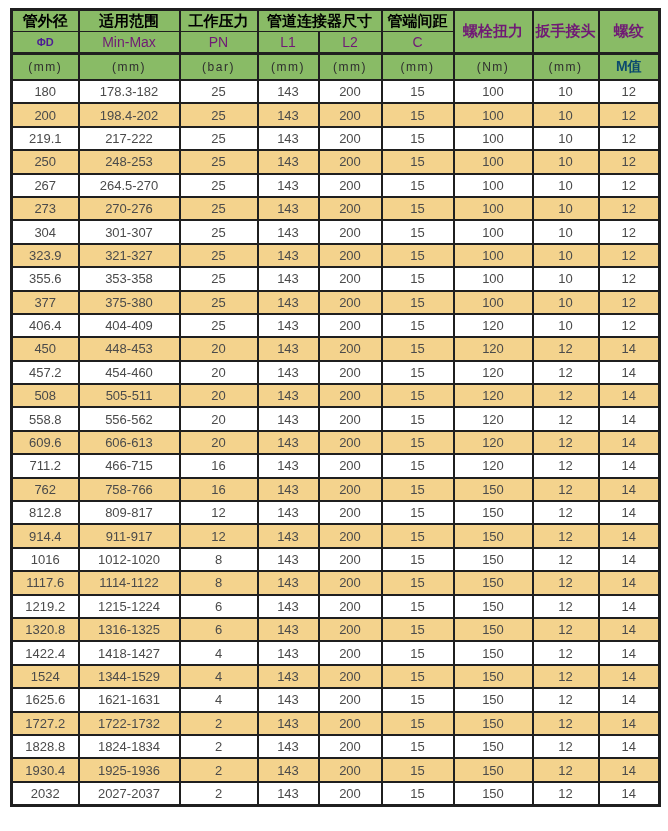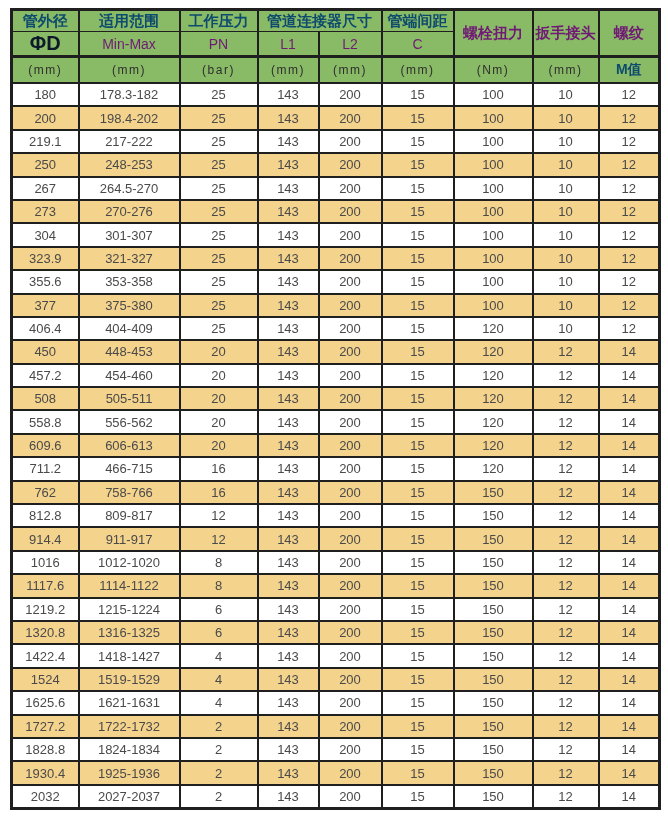--- a/index.html
+++ b/index.html
@@ -2,24 +2,24 @@
 <html style="--green: #89bb66; --yellow: #f4d38d;"><head>
 <meta charset="utf-8">
 <style>
   :root { --green:#89bb66; --yellow:#f4d38d; --border:#1f1f1f; }
   html,body { margin:0; padding:0; background:#ffffff; }
   body { width:668px; height:831px; font-family:"Liberation Sans", sans-serif; }
   .wrap { padding:8px 10px 0 10px; }
   table { border-collapse:collapse; table-layout:fixed; width:648px; border:3px solid var(--border); }
   th, td { border:2px solid var(--border); text-align:center; vertical-align:middle; padding:0; overflow:hidden; white-space:nowrap; }
   thead th { background:var(--green); }
-  .h-title { font-size:15px; font-weight:bold; color:#0c4a6e; height:20px; border-bottom-width:1px; }
+  .h-title { font-size:15px; font-weight:bold; color:#000000; height:20px; border-bottom-width:1px; }
   .h-span  { font-size:15px; font-weight:bold; color:#701a75; border-bottom-width:3px;text-align:center; }
   .h-sub   { font-size:14px; font-weight:normal; color:#701a75; height:20px; border-top-width:1px; border-bottom-width:3px; }
-  .h-sub-bold { font-weight:bold; color:#0f172a; font-size:20px; }
+  .h-sub-bold { font-weight:bold; color:#4c1d95; font-size:11px; }
   .h-unit  { font-size:12px; font-weight:normal; color:#2e2e2e; height:24px; letter-spacing:1.5px; border-top-width:3px; }
   .h-unit-bold { font-size:14px; font-weight:bold; color:#0c4a6e; letter-spacing:0; }
   tbody td { height:21.4px; font-size:13px; color:#4a4a4a; background:#ffffff; }
   tbody tr:nth-child(even) td { background:var(--yellow); }
   .note { margin-top:3px; font-size:14.5px; color:#1a1a1a; font-family:"Liberation Serif", serif; letter-spacing:1px; }
 </style>
 </head>
 <body>
 
 <div class="wrap">
@@ -337,21 +337,21 @@
           <td>4</td>
           <td>143</td>
           <td>200</td>
           <td>15</td>
           <td>150</td>
           <td>12</td>
           <td>14</td>
         </tr>
         <tr>
           <td>1524</td>
-          <td>1519-1529</td>
+          <td>1344-1529</td>
           <td>4</td>
           <td>143</td>
           <td>200</td>
           <td>15</td>
           <td>150</td>
           <td>12</td>
           <td>14</td>
         </tr>
         <tr>
           <td>1625.6</td>

